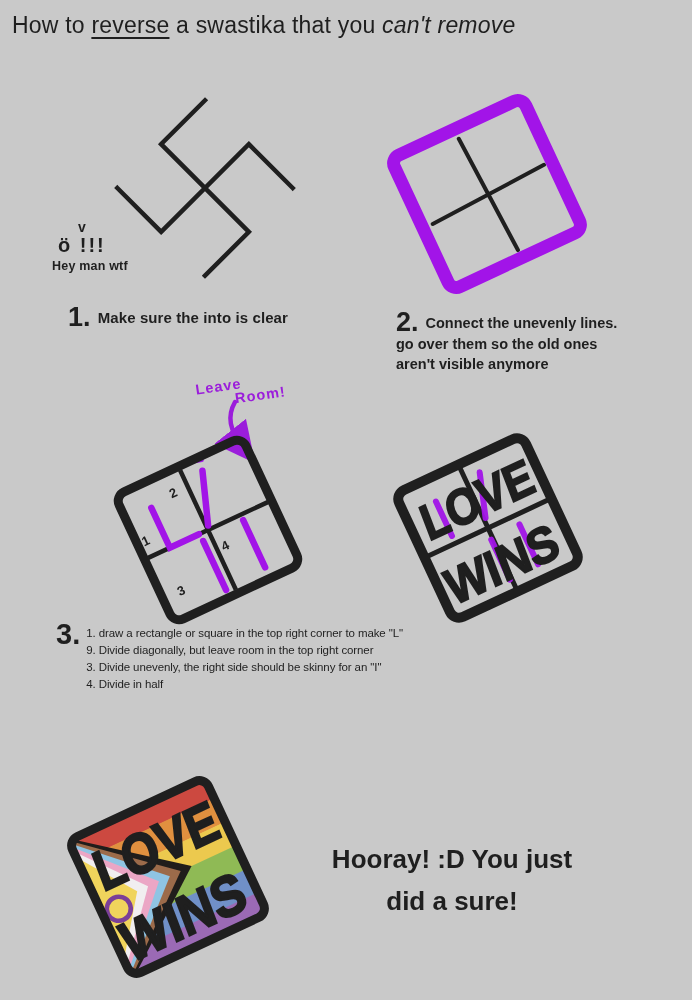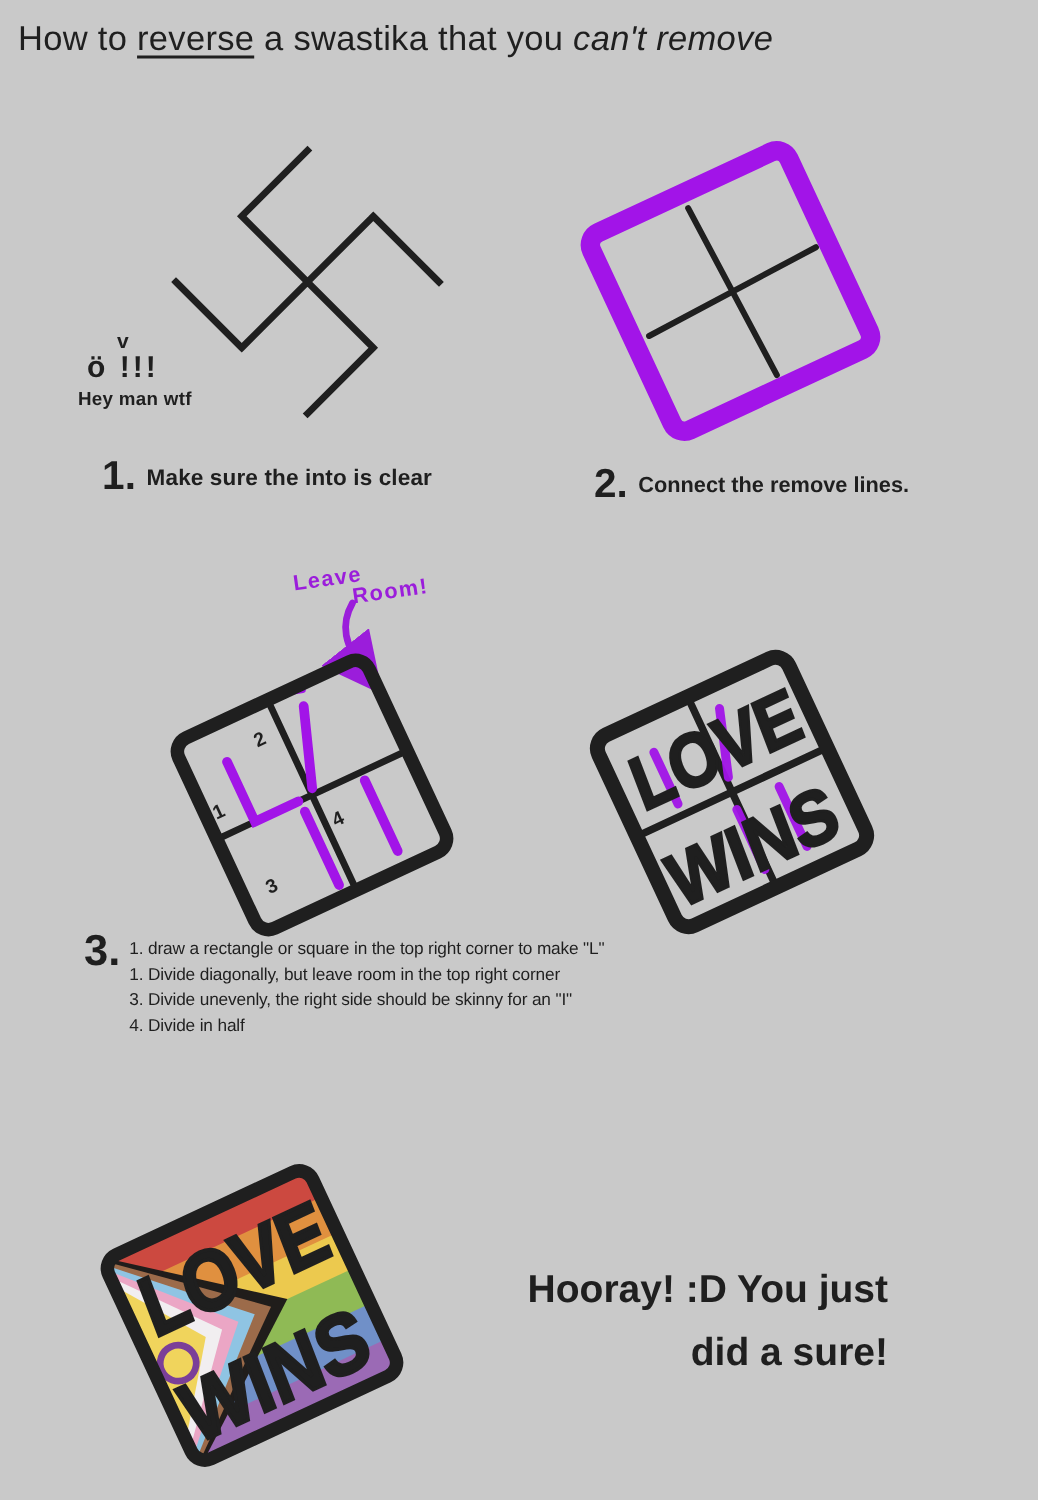--- a/index.html
+++ b/index.html
@@ -20,21 +20,21 @@
   .face .speech{display:block;font-size:12.5px;font-weight:600;margin-top:4px;letter-spacing:.2px}
   .cap{font-size:15px;font-weight:600;letter-spacing:.1px}
   .cap-num{font-size:27px;font-weight:bold;margin-right:7px;vertical-align:-3px}
   .s1cap{left:68px;top:302px}
   .s2cap{left:396px;top:312px;width:240px;line-height:20px;font-size:14.5px;font-weight:600}
   .s2cap .first{margin-bottom:1px}
   .s3cap{left:56px;top:620px;display:flex;align-items:flex-start}
   .s3cap .cap-num{font-size:29px;margin-right:6px;line-height:1}
   .s3cap .sub{font-size:11.5px;font-weight:400;line-height:17px;margin-top:5px;letter-spacing:-0.1px}
   .s4cap{left:420px;top:628px}
-  .fincap{left:312px;top:838px;width:280px;text-align:right;font-size:26px;font-weight:bold;line-height:42px}
+  .fincap{left:312px;top:838px;width:280px;text-align:center;font-size:26px;font-weight:bold;line-height:42px}
   .ann{left:196px;top:374px;width:110px;color:var(--annpurple);font-weight:bold;font-size:14.5px;
        transform:rotate(-8deg);letter-spacing:1px}
   .ann .l2{display:block;margin-left:38px;margin-top:-2px}
   svg text{font-family:"Liberation Sans",sans-serif}
   .ink-s{stroke:var(--ink)} .ink-f{fill:var(--ink)}
   .pur-s{stroke:var(--purple)}
 </style>
 </head>
 <body>
 
@@ -63,21 +63,23 @@
   <svg class="abs" style="left:362px;top:88px" width="250" height="215" viewBox="0 0 250 215">
     <g transform="translate(125,106) rotate(-25)">
       <g transform="rotate(-3)" class="ink-s" stroke-width="4" stroke-linecap="round">
         <path d="M-62,1 L64,1 M1,-62 L1,64" fill="none"></path>
       </g>
       <rect x="-72.5" y="-72.5" width="145" height="145" rx="9" fill="none" class="pur-s" stroke-width="13" stroke-linejoin="round"></rect>
     </g>
   </svg>
 
   <div class="abs s2cap">
-    <div class="first"><span class="cap-num">2.</span><span>Connect the remove lines.</span></div>
+    <div class="first"><span class="cap-num">2.</span><span>Connect the unevenly lines.</span></div>
+    <div>go over them so the old ones</div>
+    <div>aren't visible anymore</div>
   </div>
 
   <div class="abs ann">
     <span>Leave</span>
     <span class="l2">Room!</span>
   </div>
   <svg class="abs" style="left:205px;top:394px" width="70" height="70" viewBox="0 0 70 70">
     <defs>
       <marker id="ah" markerWidth="9" markerHeight="9" refX="5" refY="4.5" orient="auto">
         <path d="M0,0 L9,4.5 L0,9 Z" fill="#9b1ddb"></path>
@@ -103,21 +105,21 @@
         <text x="-50" y="48">3</text>
         <text x="9" y="26">4</text>
       </g>
     </g>
   </svg>
 
   <div class="abs s3cap">
     <span class="cap-num">3.</span>
     <div class="sub">
       <div>1. draw a rectangle or square in the top right corner to make "L"</div>
-      <div>1. Divide diagonally, but leave room in the top right corner</div>
+      <div>9. Divide diagonally, but leave room in the top right corner</div>
       <div>3. Divide unevenly, the right side should be skinny for an "I"</div>
       <div>4. Divide in half</div>
     </div>
   </div>
 
   <svg class="abs" style="left:378px;top:428px" width="220" height="205" viewBox="0 0 220 205">
     <g transform="translate(110,100) rotate(-25)">
       <path d="M-66,0 L66,0 M0,-66 L0,66" class="ink-s" stroke-width="5" fill="none"></path>
       <g class="pur-s" stroke-width="6" fill="none" stroke-linecap="round" opacity="0.95">
         <path d="M16,-54 L2,-10"></path>

